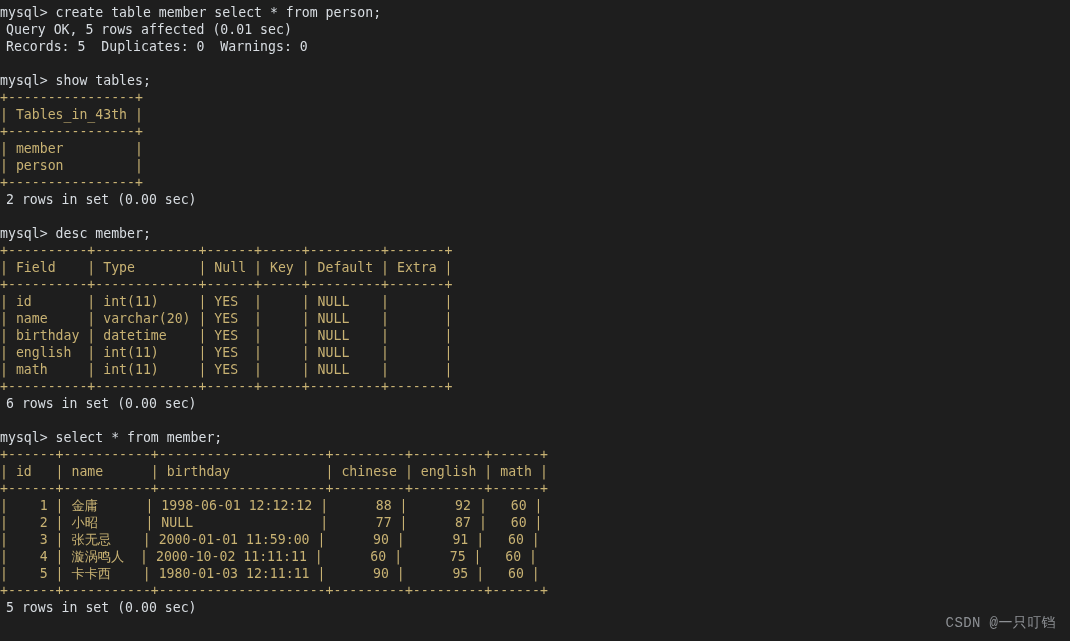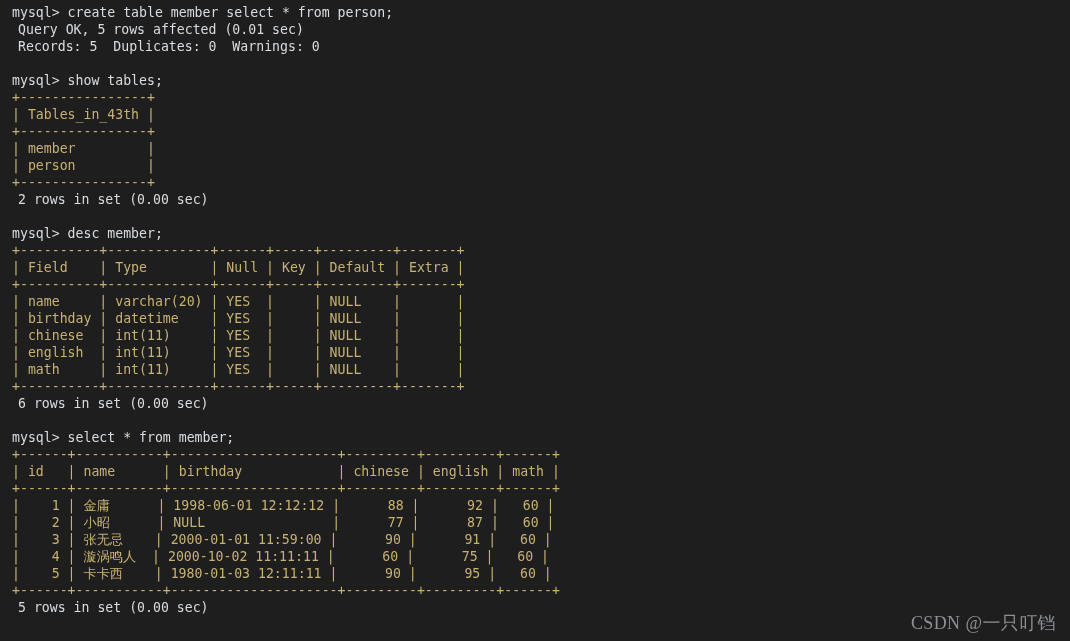--- a/index.html
+++ b/index.html
@@ -11,21 +11,21 @@
     position: relative;
     width: 1070px;
     height: 641px;
     background: #1e1e1e;
     overflow: hidden;
     font-family: "DejaVu Sans Mono", "Liberation Mono", monospace;
     font-size: 13.2px;
     line-height: 17px;
     letter-spacing: 0px;
     color: #d8dde2;
-    padding: 4px 0 0 12px;
+    padding: 4px 0 0 0;
     box-sizing: border-box;
   }
   .line {
     white-space: pre;
     height: 17px;
     font-family: "DejaVu Sans Mono", "Liberation Mono", monospace;
   }
   .line.blank {
     height: 17px;
   }
@@ -33,22 +33,22 @@
   .rule {
     color: #c8b273;
   }
   .prompt { color: #d8dde2; }
   .plain { color: #d8dde2; margin-left: 6px; }
 
   #watermark {
     position: absolute;
     right: 14px;
     bottom: 8px;
-    font-family: Liberation Serif, serif;
-    font-size: 18px;
+    font-family: Liberation Mono, monospace;
+    font-size: 14px;
     line-height: 20px;
     color: #8d9094;
     letter-spacing: 0.4px;
     white-space: pre;
   }
 </style>
 </head>
 <body>
 
 <div id="terminal">
@@ -65,23 +65,23 @@
   <div class="line rule">| member         |</div>
   <div class="line rule">| person         |</div>
   <div class="line rule">+----------------+</div>
   <div class="line plain">2 rows in set (0.00 sec)</div>
   <div class="line blank"></div>
 
   <div class="line prompt">mysql&gt; desc member;</div>
   <div class="line rule">+----------+-------------+------+-----+---------+-------+</div>
   <div class="line rule">| Field    | Type        | Null | Key | Default | Extra |</div>
   <div class="line rule">+----------+-------------+------+-----+---------+-------+</div>
+  <div class="line rule">| id       | int(11)     | YES  |     | NULL    |       |</div>
   <div class="line rule">| name     | varchar(20) | YES  |     | NULL    |       |</div>
   <div class="line rule">| birthday | datetime    | YES  |     | NULL    |       |</div>
-  <div class="line rule">| chinese  | int(11)     | YES  |     | NULL    |       |</div>
   <div class="line rule">| english  | int(11)     | YES  |     | NULL    |       |</div>
   <div class="line rule">| math     | int(11)     | YES  |     | NULL    |       |</div>
   <div class="line rule">+----------+-------------+------+-----+---------+-------+</div>
   <div class="line plain">6 rows in set (0.00 sec)</div>
   <div class="line blank"></div>
 
   <div class="line prompt">mysql&gt; select * from member;</div>
   <div class="line rule">+------+-----------+---------------------+---------+---------+------+</div>
   <div class="line rule">| id   | name      | birthday            | chinese | english | math |</div>
   <div class="line rule">+------+-----------+---------------------+---------+---------+------+</div>

